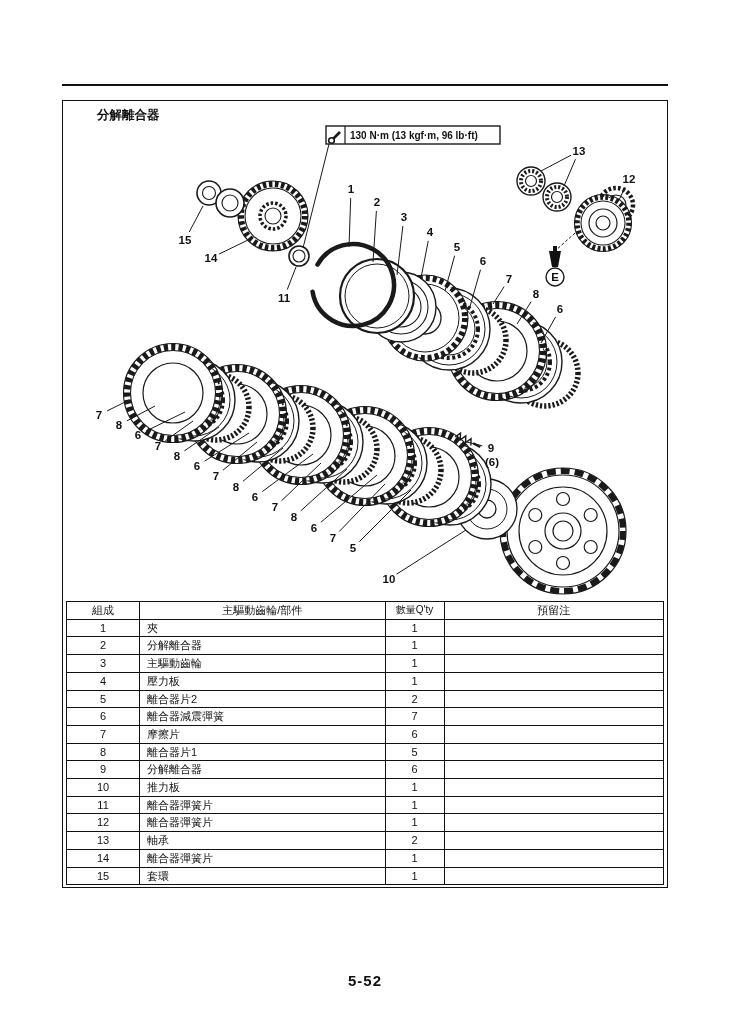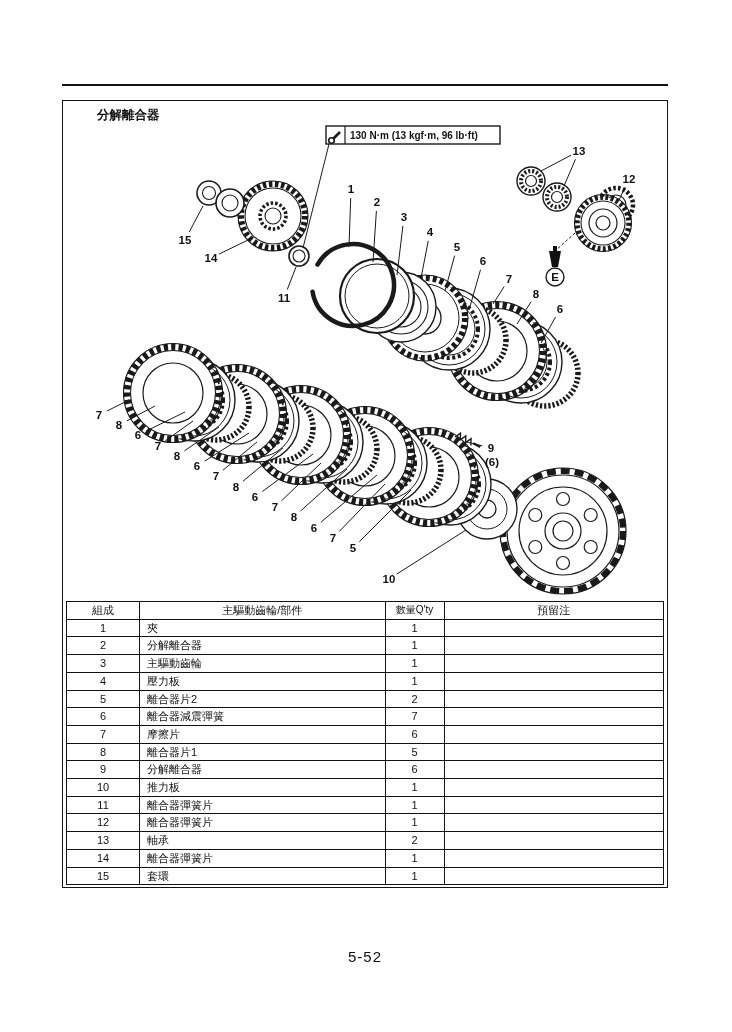--- a/index.html
+++ b/index.html
@@ -46,22 +46,22 @@
   .parts-table th { font-weight:normal; text-align:center; }
   th.col-order { width:73px; }
   th.col-part { width:245px; }
   th.col-qty { width:59px; font-size:10px; }
   th.col-remarks { width:219px;margin-left:8px; }
   td.cell-order { text-align:center; }
   td.cell-part { text-align:left; padding-left:7px; }
   td.cell-qty { text-align:center; }
 
   .footer-page-number {
-    position:absolute; top:948px; left:62px; width:606px;
-    text-align:center; font-size:15px; font-weight:normal; letter-spacing:1px;
+    position:absolute; top:972px; left:62px; width:606px;
+    text-align:center; font-size:15px; font-weight:bold; letter-spacing:1px;
   }
 
   
   .ln { fill:none; stroke:#1a1a1a; }
   .wh { fill:#fff; stroke:#1a1a1a; }
   .leader-line { stroke:#1a1a1a; stroke-width:1; fill:none; }
   .callout-label {
     font-family:"Liberation Sans","DejaVu Sans",sans-serif;
     font-size:11.5px; font-weight:bold; text-anchor:middle; fill:#111;
   }

